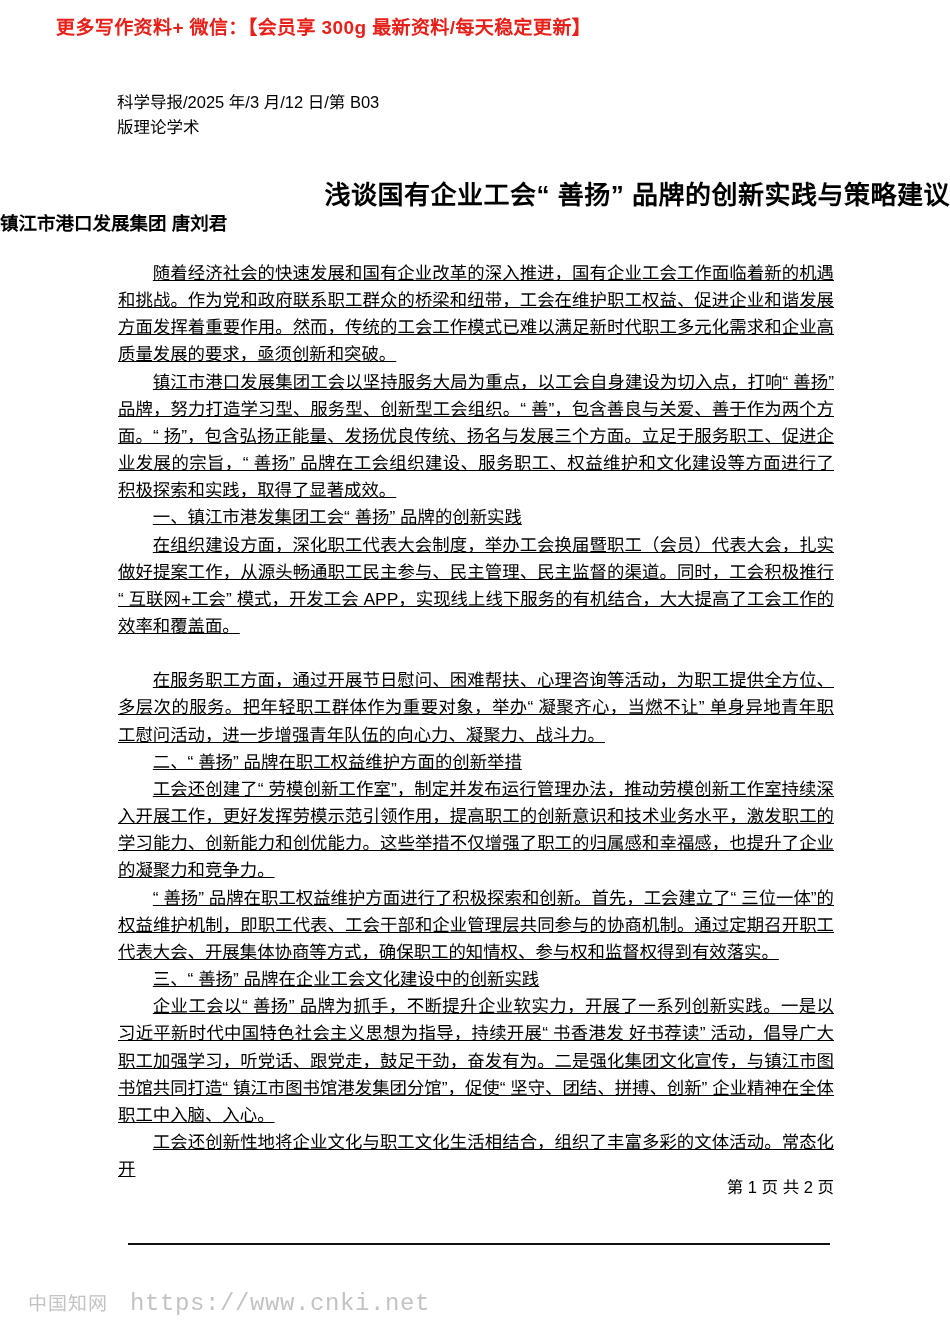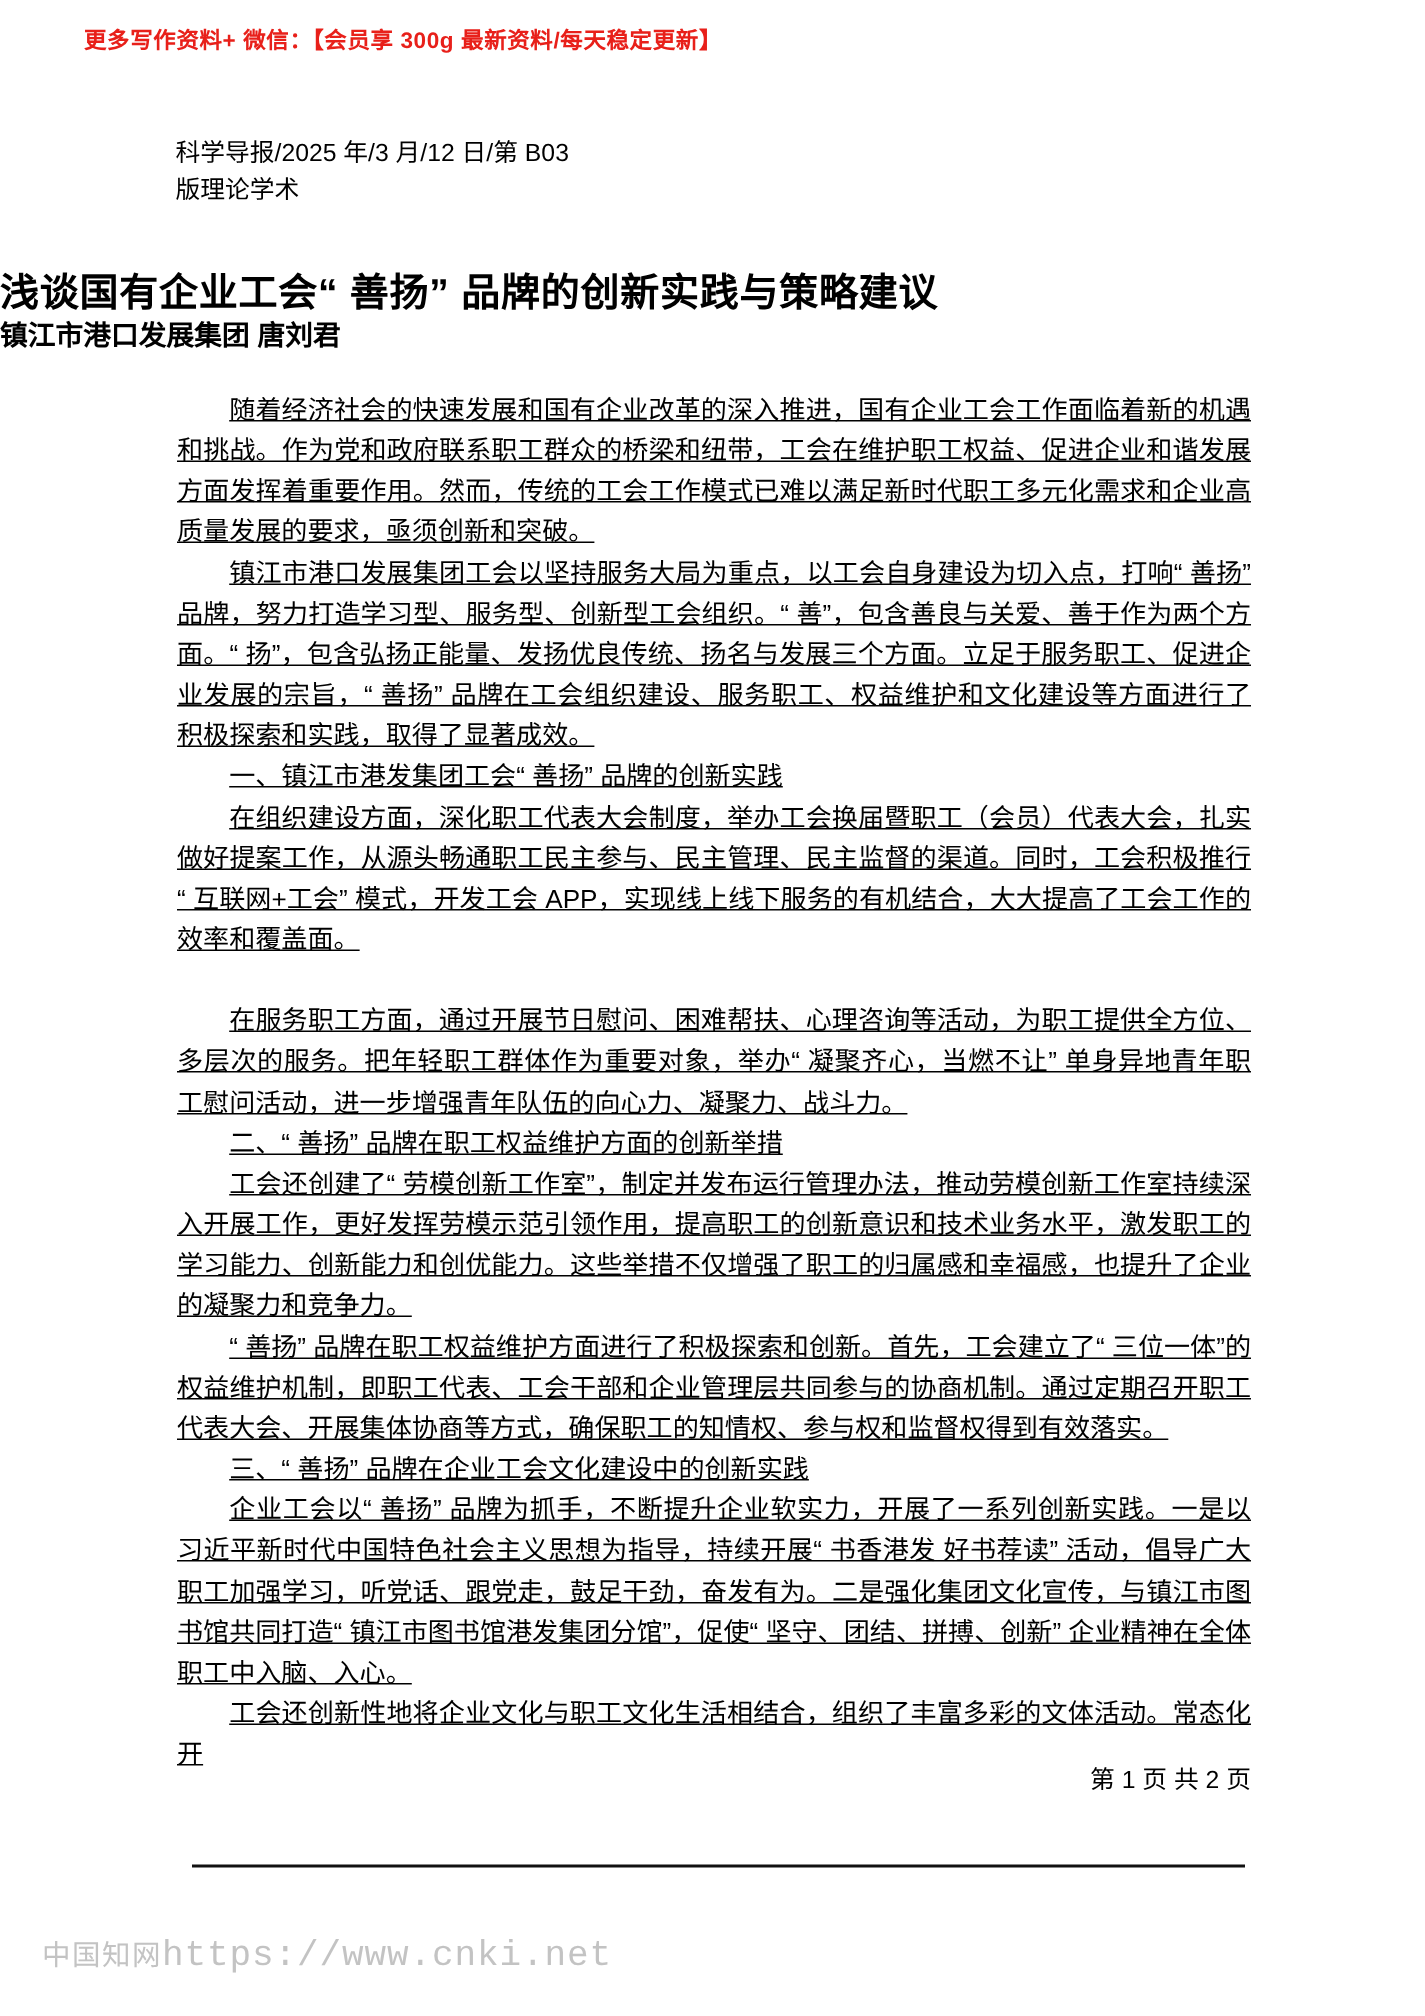--- a/index.html
+++ b/index.html
@@ -17,21 +17,21 @@
     color: #000000;
     -webkit-font-smoothing: antialiased;
   }
 
   
   .promo-banner {
     position: absolute;
     top: 13px;
     left: 56px;
     width: 840px;
-    font-size: 15px;
+    font-size: 19px;
     font-weight: 700;
     letter-spacing: 0.4px;
     white-space: nowrap;
     color: #e8201a;
     line-height: 30px;
   }
 
   
   .sheet {
     position: absolute;
@@ -51,21 +51,21 @@
     white-space: nowrap;
   }
   .masthead-line { display: block; }
 
   
   .doc-title {
     position: absolute;
     top: 160px;
     left: 0;
     width: 950px;
-    text-align: left;
+    text-align: right;
     font-size: 26px;
     font-weight: 700;
     letter-spacing: 0.5px;
     line-height: 36px;
     white-space: nowrap;
   }
   .doc-byline {
     position: absolute;
     top: 210px;
     left: 0;
@@ -116,20 +116,21 @@
     width: 702px;
     height: 0;
     border-top: 2px solid #111111;
   }
   .watermark {
     position: absolute;
     top: 1288px;
     left: 28px;
     display: flex;
     align-items: baseline;
+    gap: 22px;
     color: #c3c3c3;
     white-space: nowrap;
   }
   .watermark-brand {
     font-size: 19px;
     letter-spacing: 1px;
     font-family: "Liberation Serif", "DejaVu Serif", serif;
   }
   .watermark-url {
     font-size: 24px;

